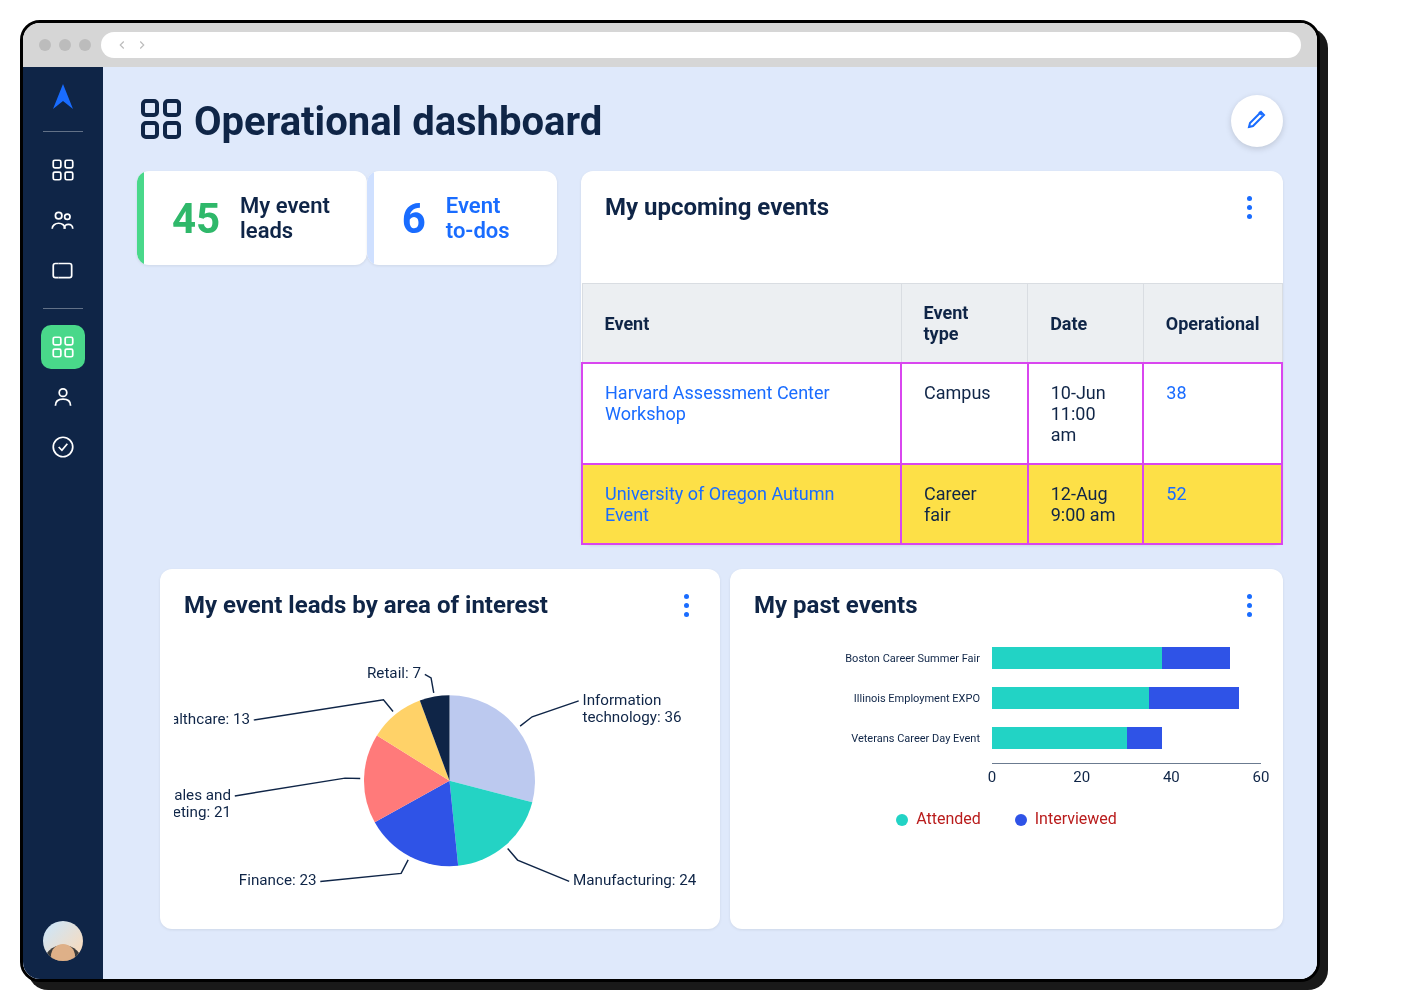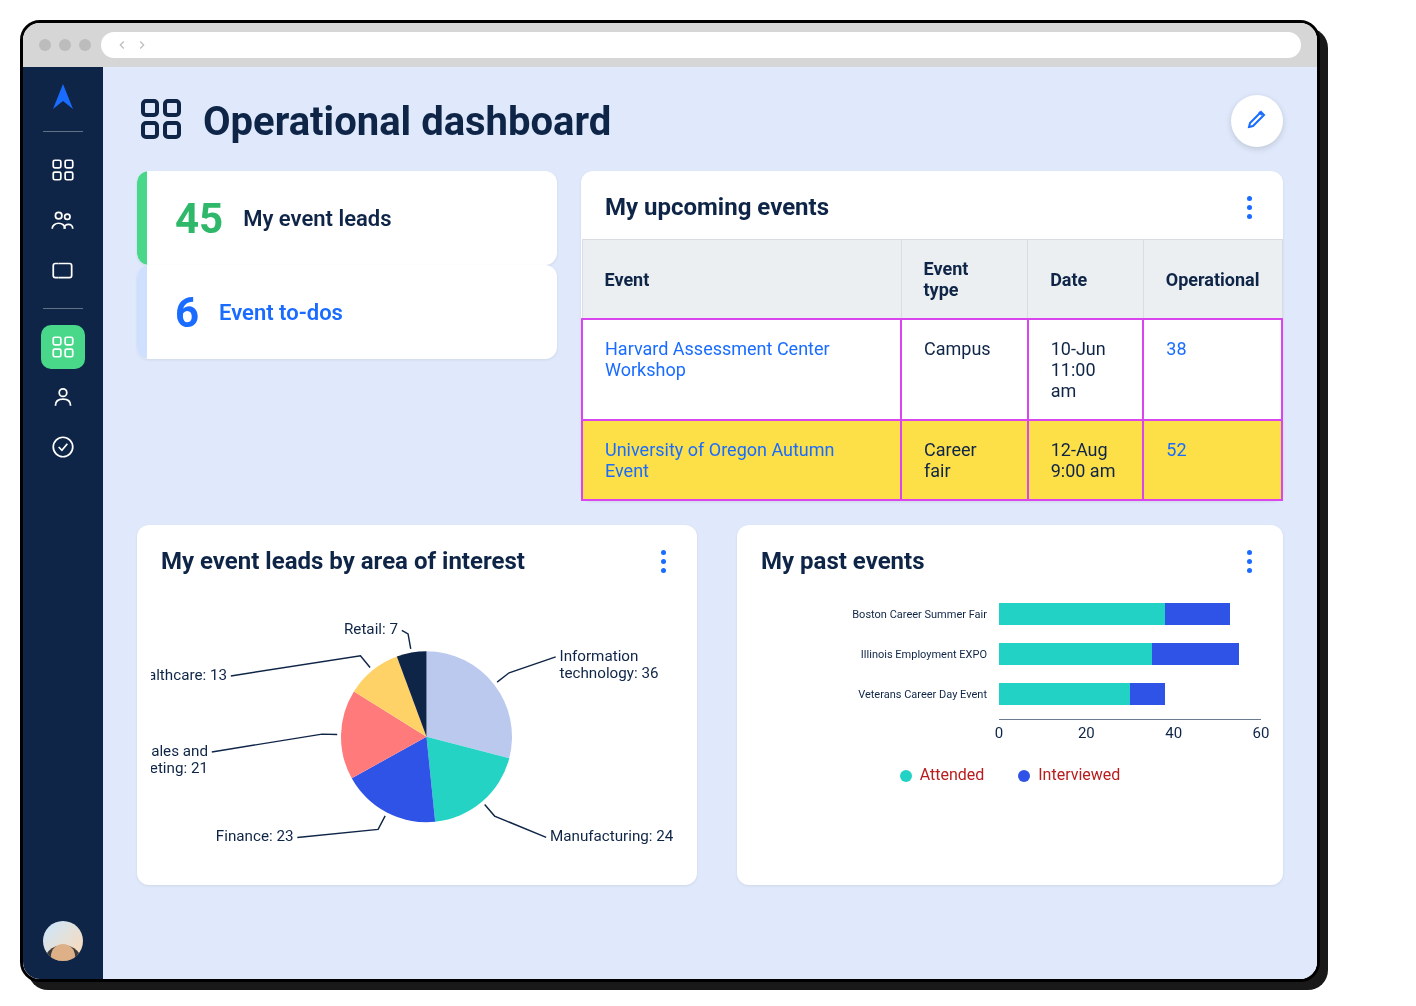--- a/index.html
+++ b/index.html
@@ -78,74 +78,74 @@
     width:24px; height:24px; border-radius:50%; background:#deb088;
   }
   .avatar::before{
     content:""; position:absolute; left:50%; bottom:-6px; transform:translateX(-50%);
     width:40px; height:22px; border-radius:20px 20px 0 0; background:#3a3a3a;
   }
 
   
   .main { flex:1; padding: 28px 34px 28px 34px; display:flex; flex-direction:column; gap:24px; }
   .title-row {
-    display:flex; align-items:center; gap:18px;
+    display:flex; align-items:center; gap:9px;
   }
   .title-row .title-icon svg { width:48px; height:48px; stroke:#0f2547; stroke-width:2; fill:none; }
   .page-title {
     font-size:40px; font-weight:700; color:#0f2547; flex:1;
   }
   .edit-btn {
     width:52px; height:52px; border-radius:50%; background:#fff;
     display:flex; align-items:center; justify-content:center;
     box-shadow: 0 2px 6px rgba(0,0,0,.15);
     cursor:pointer;
   }
   .edit-btn svg { width:24px; height:24px; stroke:#196cff; stroke-width:2; fill:none; }
 
   .row1 { display:flex; gap:24px; }
-  .kpi-col { width:420px; display:flex; flex-direction:column; }
+  .kpi-col { width:420px; display:flex; flex-direction:row; }
   .card {
     background:#fff; border-radius:12px; box-shadow:0 1px 3px rgba(0,0,0,.08);
   }
   .kpi {
     height:94px; display:flex; align-items:center; padding:0 24px 0 0; position:relative; overflow:hidden;
   }
   .kpi .bar { width:10px; height:100%; border-radius:12px 0 0 12px; }
   .kpi.green .bar { background:#49d88a; }
   .kpi.blue .bar  { background:#cfe0ff; }
   .kpi-num { font-size:42px; font-weight:700; margin-left:28px; margin-right:20px; }
   .kpi.green .kpi-num { color:#2fb86a; }
   .kpi.blue  .kpi-num { color:#196cff; }
   .kpi-label { font-size:22px; font-weight:600; color:#0f2547; }
   .kpi.blue .kpi-label { color:#196cff; font-weight:600; }
 
   .events {
-    flex:1; padding:0; display:flex; flex-direction:column;
+    flex:1; padding:0; display:flex; flex-direction:column;gap:44px;
   }
   .panel-head {
     display:flex; align-items:center; padding:22px 24px 18px 24px;
   }
   .panel-title { font-size:24px; font-weight:700; color:#0f2547; flex:1; }
   .kebab { width:20px; display:flex; flex-direction:column; gap:4px; align-items:center; cursor:pointer;}
   .kebab span { width:5px; height:5px; border-radius:50%; background:#196cff; }
 
   table.events-table { width:100%; border-collapse:collapse; }
   .events-table th {
     text-align:left; font-size:18px; font-weight:700; color:#0f2547;
     background:#eceff2; padding:18px 22px; border:1px solid #d9dde2;
   }
   .events-table td {
     font-size:18px; padding:18px 22px; border:2px solid #d946ef; color:#0f2547; vertical-align:top;
   }
   .events-table tr.alt td { background:#fde047; }
   .events-table td.link { color:#196cff; }
   .events-table td.reg  { color:#196cff; }
 
-  .row2 { display:flex; gap:40px; }
+  .row2 { display:flex; gap:10px;margin-left:23px; }
   .panel-pie  { width:560px; }
   .panel-bars { flex:1; }
 
   
   .pie-wrap { display:flex; align-items:center; justify-content:center; padding:4px 14px 18px 14px; }
   .pie-svg { width:100%; height:270px; }
   .pie-label { font-size:16px; fill:#0f2547; }
   .leader { stroke:#0f2547; stroke-width:1.5; fill:none; }
 
   

